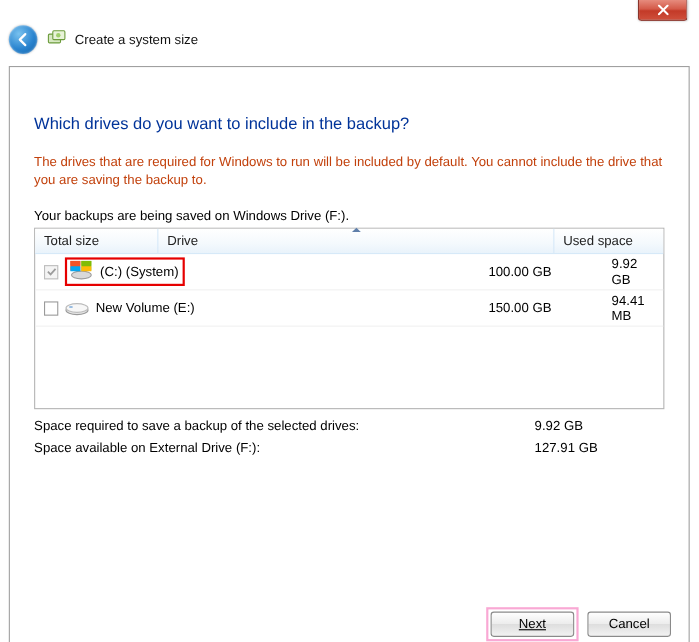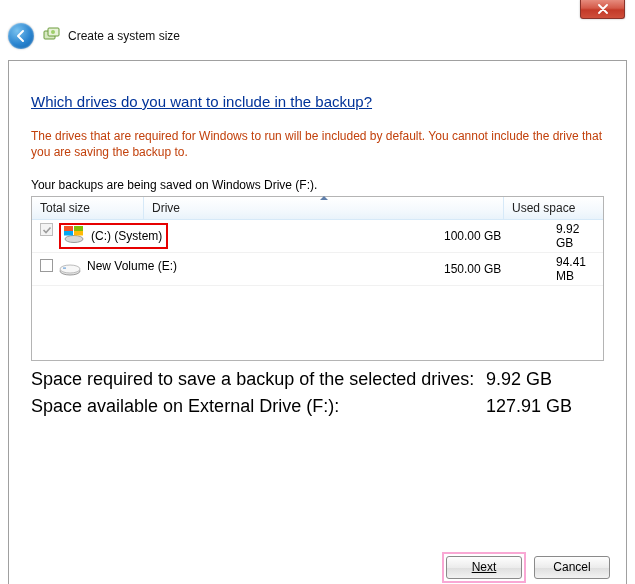--- a/index.html
+++ b/index.html
@@ -69,23 +69,22 @@
     height: 536px;
     position: relative;
     background: #fff;
   }
   .wizard-content {
     padding: 28px 22px 0 22px;
   }
   .heading {
     color: #003399;
     font-size: 15px;
-    margin: 4px 0 18px 0;
+    margin: 15px 0 18px 0;
     font-weight: normal;
-    text-decoration: underline;
   }
   .desc {
     color: #c2410c;
     margin: 0 0 18px 0;
     line-height: 1.35;
   }
   .saving-line {
     margin: 0 0 4px 0;
   }
 
@@ -124,21 +123,21 @@
   .col-total { flex: 0 0 112px; }
   .col-used  { flex: 1 1 auto; }
 
   .dt-row {
     display: flex;
     align-items: center;
     height: 33px;
     border-bottom: 1px solid #f1f1f1;
   }
   .dt-row .cell { padding: 0 8px; }
-  .cell-drive { flex: 0 0 360px; display: flex; gap: 6px; }
+  .cell-drive { flex: 0 0 360px; display: flex; align-items: center; gap: 6px; }
   .cell-total { flex: 0 0 112px; margin-left: 44px; }
   .cell-used  { flex: 1 1 auto; }
 
   .chk {
     width: 13px; height: 13px;
     border: 1px solid #9a9a9a;
     background: #fff;
     display: inline-flex; align-items: center; justify-content: center;
     flex-shrink: 0;
   }
@@ -152,21 +151,21 @@
     padding: 1px 4px 1px 2px;
     display: inline-flex;
     align-items: center;
     gap: 6px;
     height: 26px;
   }
 
   
   .summary {
     margin-top: 8px;
-    font-size: 18px;
+    font-size: 12px;
   }
   .summary-row {
     display: flex;
     margin-bottom: 6px;
   }
   .summary-row .label { flex: 0 0 455px; }
   .summary-row .value { flex: 1 1 auto; }
 
   
   .footer {

